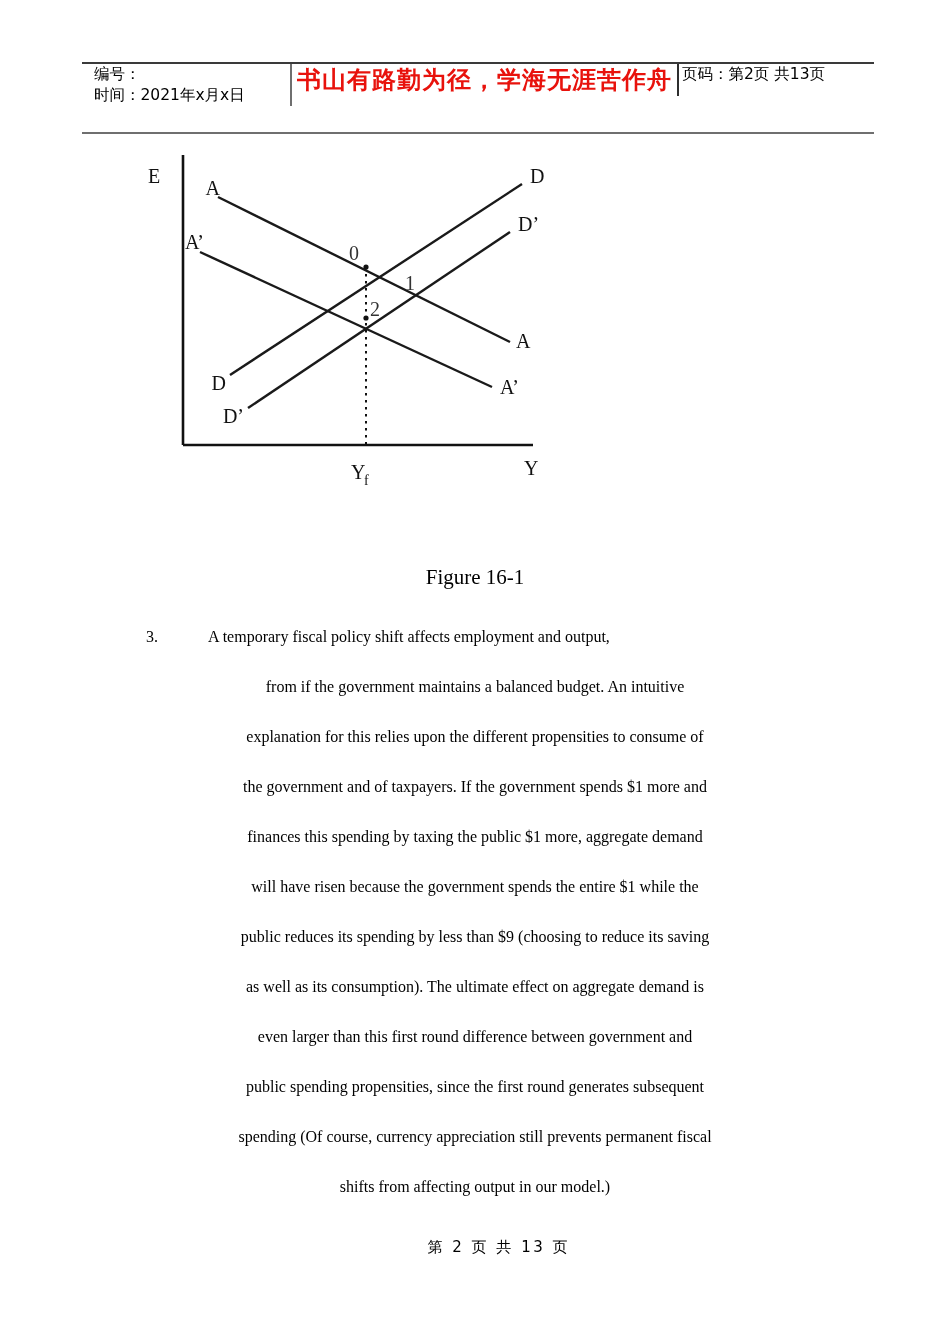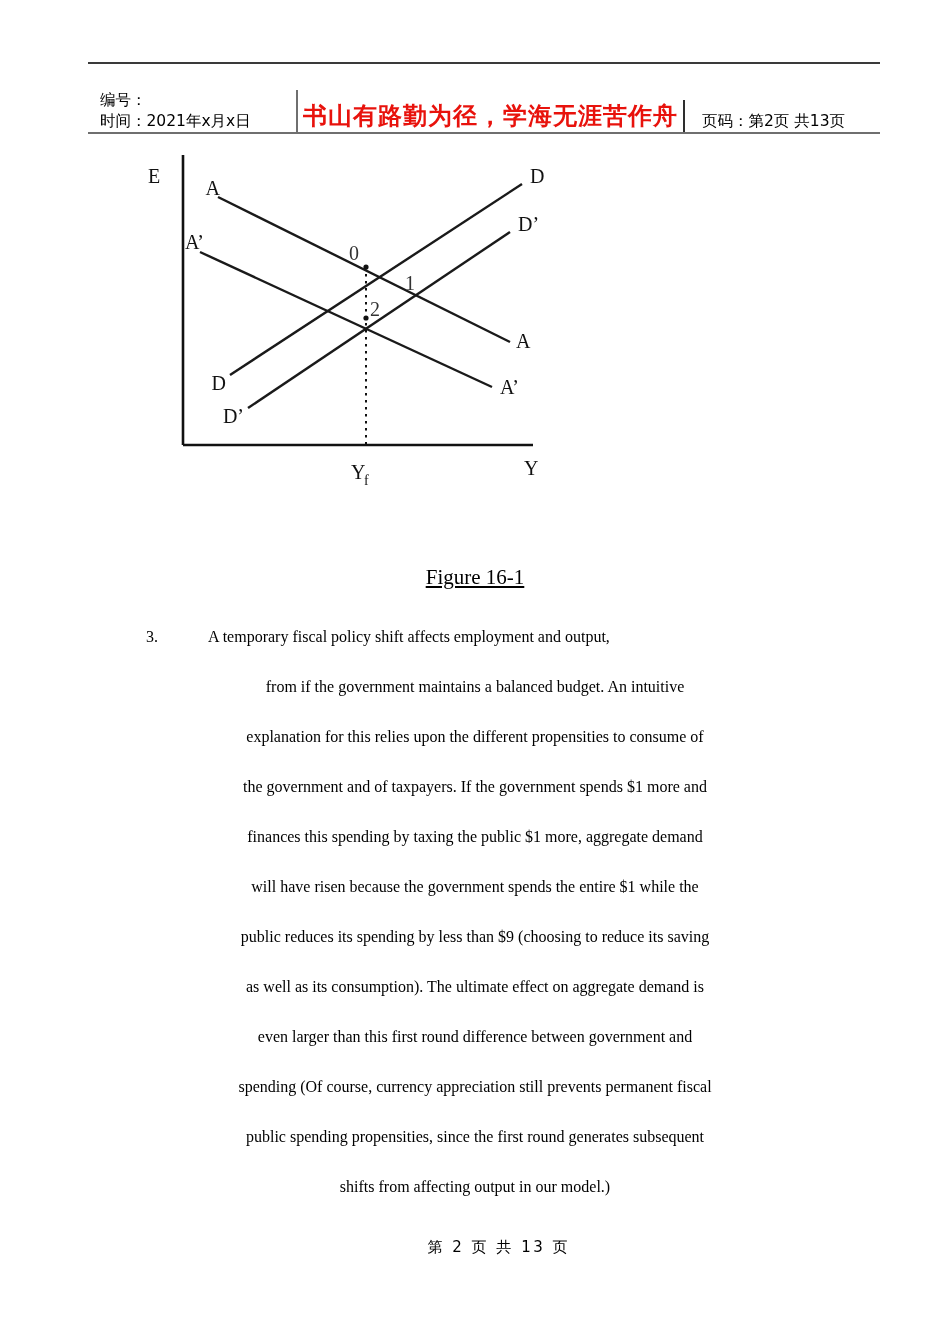--- a/index.html
+++ b/index.html
@@ -12,50 +12,50 @@
     height: 1344px;
     position: relative;
     font-family: "Liberation Serif", "DejaVu Serif", serif;
     color: #000000;
     overflow: hidden;
   }
 
   
   .header-table {
     position: absolute;
-    left: 88px;
+    left: 82px;
     top: 62px;
     width: 792px;
     height: 72px;
     border-top: 2px solid #3a3a3a;
     border-bottom: 2px solid #6f6f6f;
     box-sizing: border-box;
     display: flex;
-    align-items: flex-end;
+    align-items: flex-start;
   }
   .hdr-cell {
     box-sizing: border-box;
     display: flex;
     flex-direction: column;
     justify-content: center;
   }
   .hdr-cell-left {
     width: 210px;
     padding-left: 12px;
     border-right: 2px solid #6f6f6f;
   }
   .hdr-cell-mid {
     width: 387px;
     border-right: 2px solid #2e2e2e;
     align-items: center;
     justify-content: center;
   }
   .hdr-cell-right {
     flex: 1;
-    padding-left: 17px;
+    padding-left: 3px;
   }
   .cn {
     font-family: "DejaVu Sans", "Liberation Sans", sans-serif;
     font-size: 15.5px;
     line-height: 21px;
     color: #000;
     letter-spacing: 0px;
   }
   .motto {
     font-family: "DejaVu Sans", "Liberation Sans", sans-serif;
@@ -76,21 +76,20 @@
   .figure-wrap svg {
     display: block;
   }
   .fig-caption {
     position: absolute;
     left: 0;
     top: 565px;
     width: 950px;
     text-align: center;
     font-size: 21px;
-    text-decoration: underline;
   }
 
   
   .body-block {
     position: absolute;
     left: 146px;
     top: 612px;
     width: 658px;
   }
   .para-line {
@@ -185,18 +184,18 @@
 <div class="body-block">
   <div class="para-line first"><span class="list-num">3.</span><span>A temporary fiscal policy shift affects employment and output,</span></div>
   <div class="para-line">from if the government maintains a balanced budget. An intuitive</div>
   <div class="para-line">explanation for this relies upon the different propensities to consume of</div>
   <div class="para-line">the government and of taxpayers. If the government spends $1 more and</div>
   <div class="para-line">finances this spending by taxing the public $1 more, aggregate demand</div>
   <div class="para-line">will have risen because the government spends the entire $1 while the</div>
   <div class="para-line">public reduces its spending by less than $9 (choosing to reduce its saving</div>
   <div class="para-line">as well as its consumption). The ultimate effect on aggregate demand is</div>
   <div class="para-line">even larger than this first round difference between government and</div>
+  <div class="para-line">public spending propensities, since the first round generates subsequent</div>
   <div class="para-line">spending (Of course, currency appreciation still prevents permanent fiscal</div>
-  <div class="para-line">public spending propensities, since the first round generates subsequent</div>
   <div class="para-line">shifts from affecting output in our model.)</div>
 </div>
 
 <div class="footer">第 2 页 共 13 页</div>
 
 </body></html>

